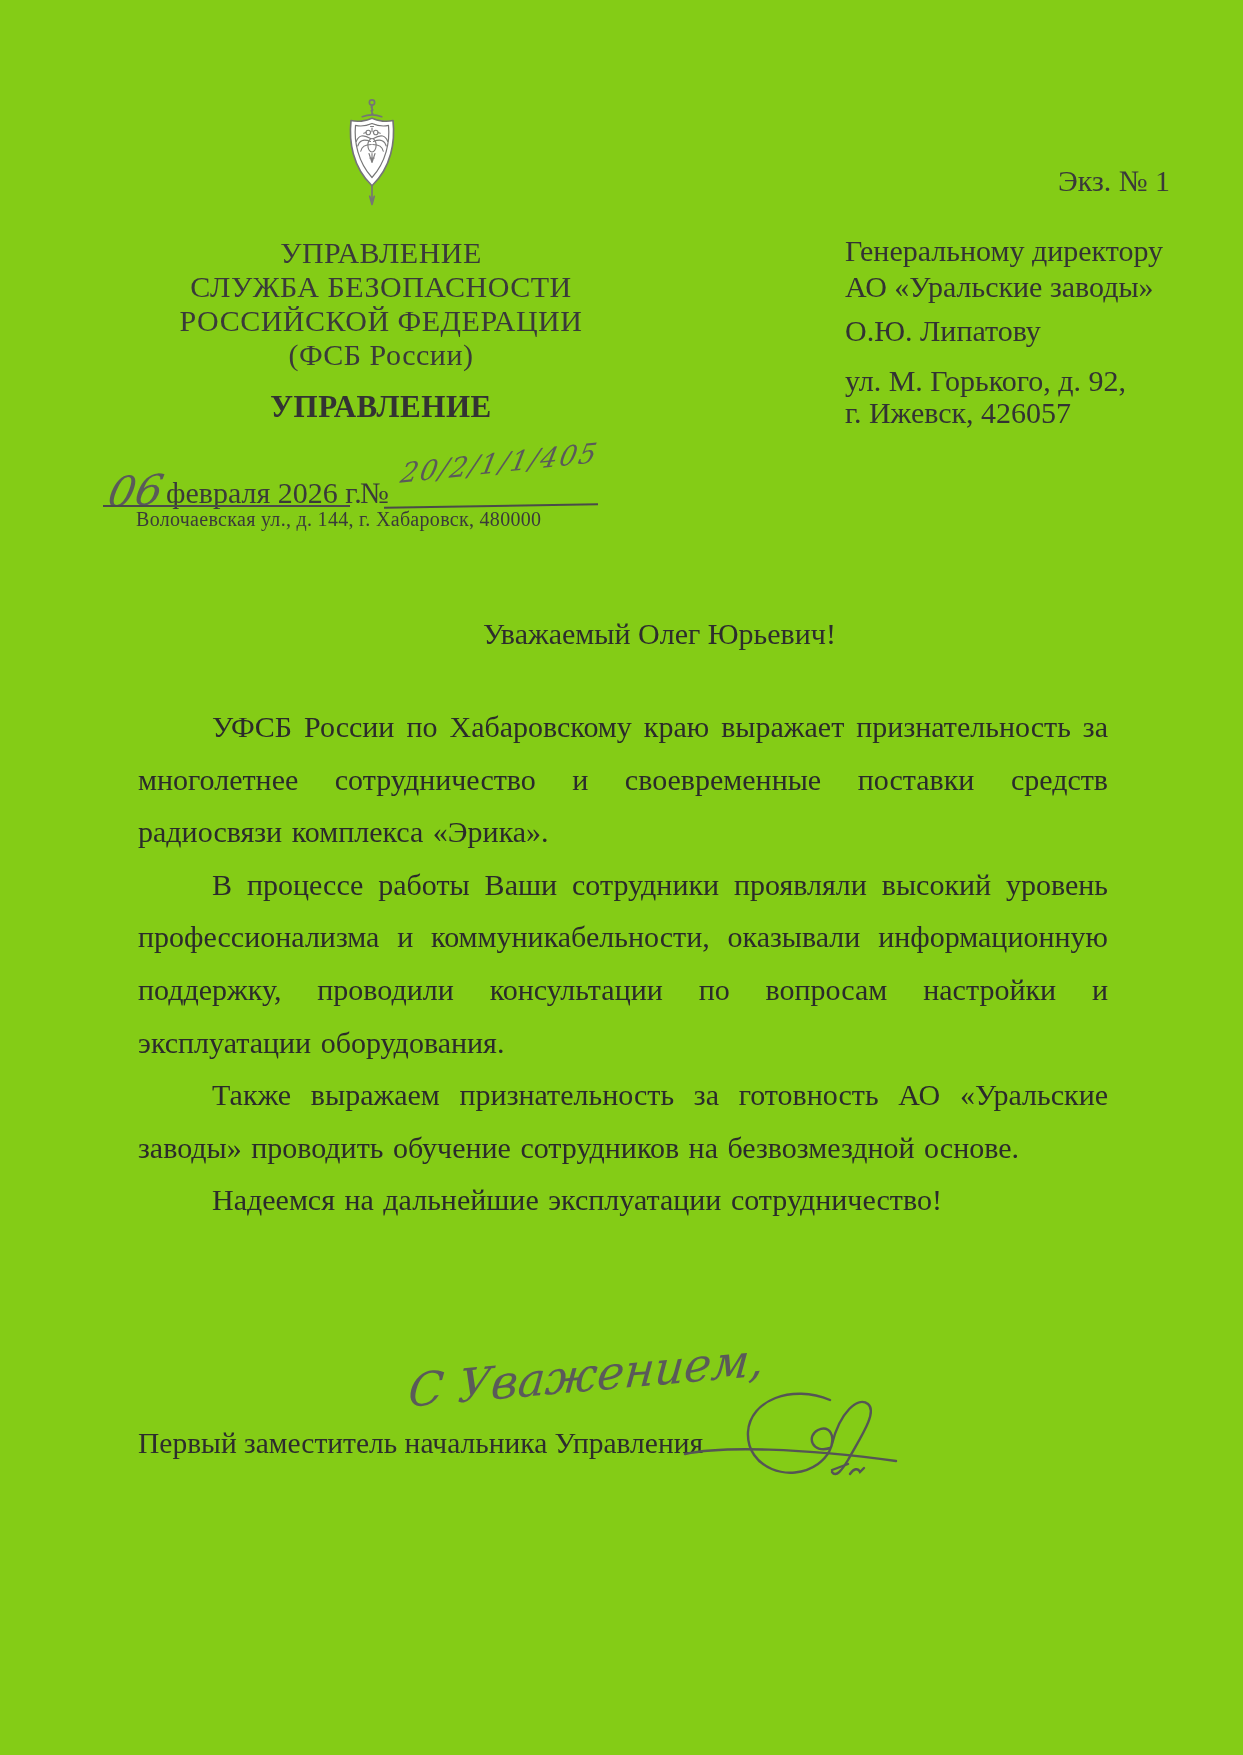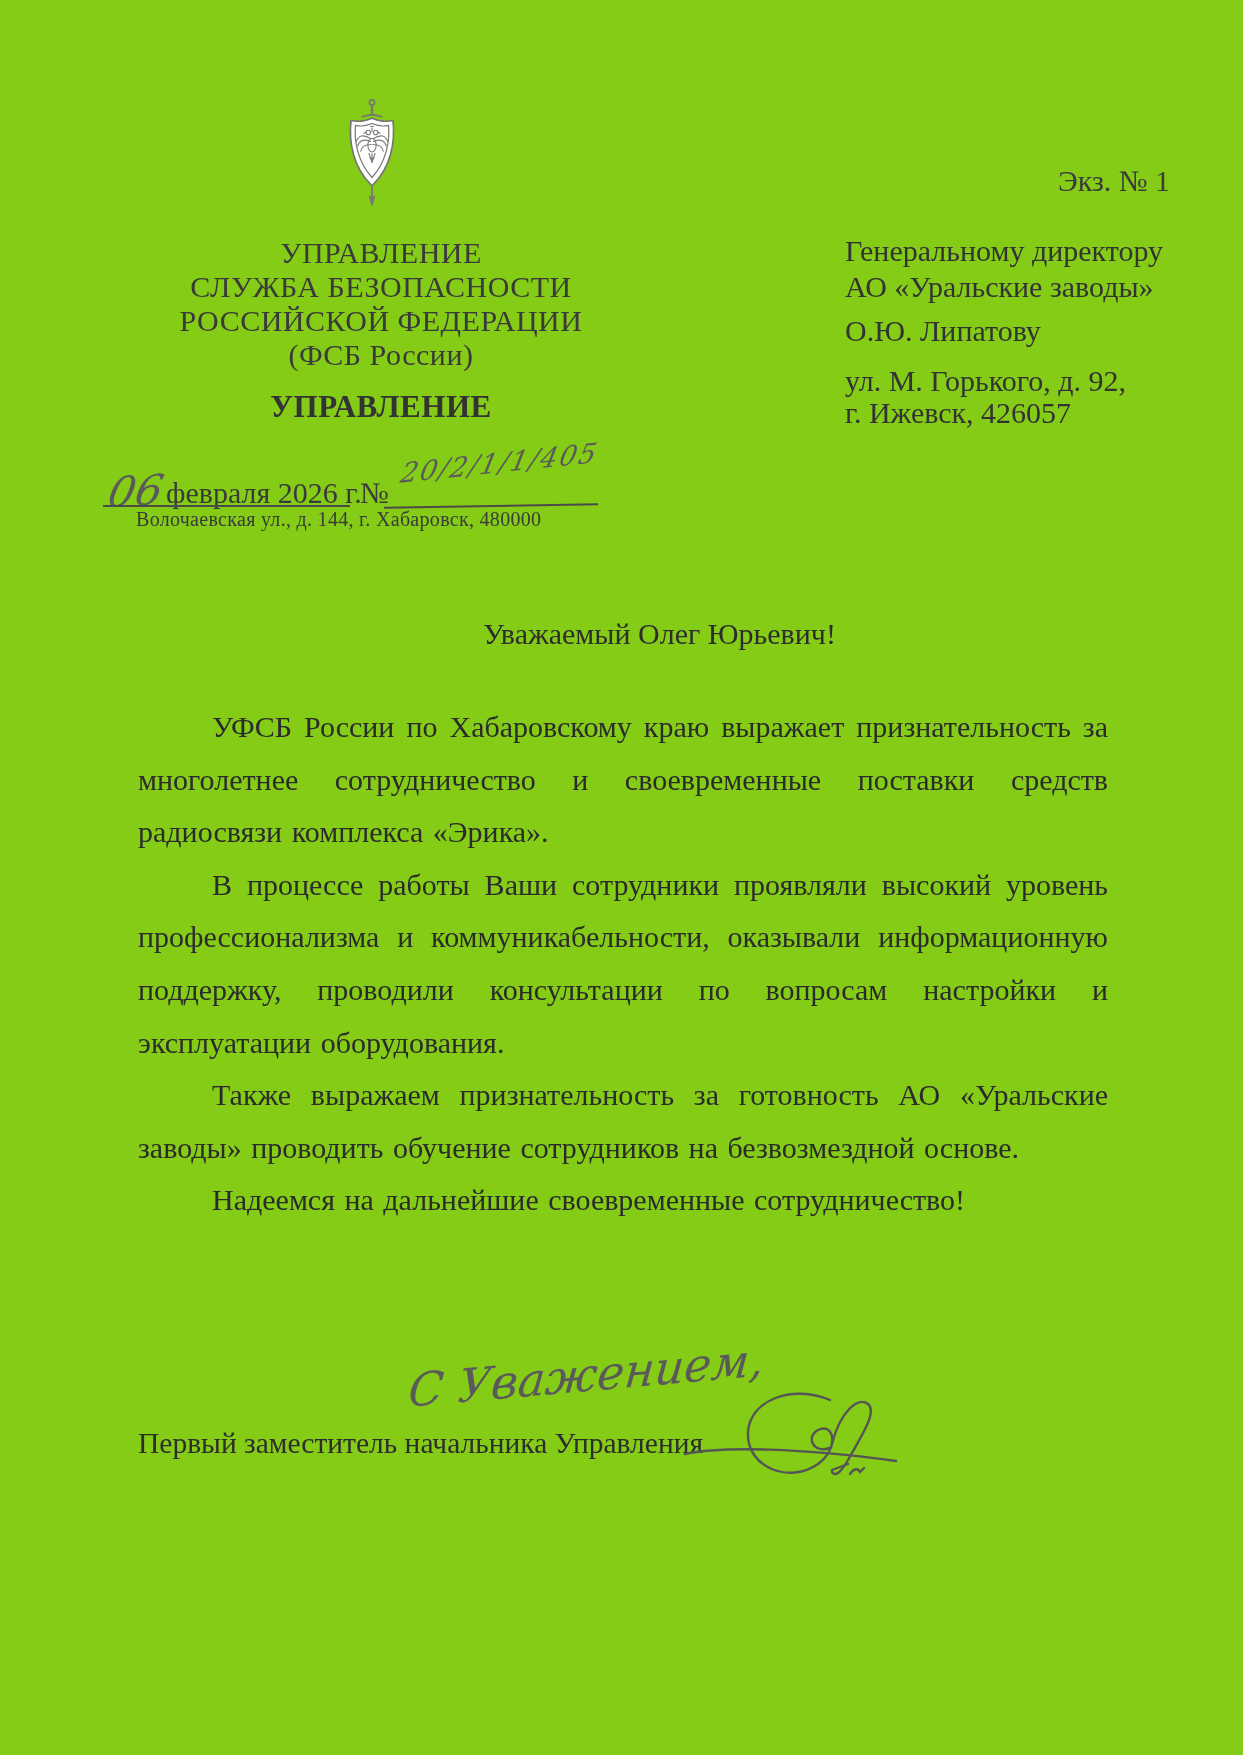--- a/index.html
+++ b/index.html
@@ -137,21 +137,21 @@
     <div class="r4">ул. М. Горького, д. 92,</div>
     <div class="r5">г. Ижевск, 426057</div>
   </div>
 
   <div class="salutation">Уважаемый Олег Юрьевич!</div>
 
   <div class="body-text">
     <p>УФСБ России по Хабаровскому краю выражает признательность за многолетнее сотрудничество и своевременные поставки средств радиосвязи комплекса «Эрика».</p>
     <p>В процессе работы Ваши сотрудники проявляли высокий уровень профессионализма и коммуникабельности, оказывали информационную поддержку, проводили консультации по вопросам настройки и эксплуатации оборудования.</p>
     <p>Также выражаем признательность за готовность АО «Уральские заводы» проводить обучение сотрудников на безвозмездной основе.</p>
-    <p>Надеемся на дальнейшие своевременные сотрудничество!</p>
+    <p>Надеемся на дальнейшие эксплуатации сотрудничество!</p>
   </div>
 
   <div class="closing-hw">С  Уважением,</div>
   <div class="signoff">Первый заместитель начальника Управления</div>
 
   <svg class="signature" viewBox="0 0 220 120" fill="none" stroke="#555555" stroke-width="2.4" stroke-linecap="round">
     <path d="M3 72 C 40 64, 120 66, 214 79"></path>
     <path d="M148 18 C 110 2, 68 18, 66 50 C 64 86, 108 102, 136 82 C 158 66, 152 40, 136 48 C 124 54, 130 72, 148 66"></path>
     <path d="M150 62 C 158 30, 176 14, 186 22 C 196 30, 178 56, 166 78 C 160 88, 154 96, 150 90"></path>
     <path d="M150 88 L 166 82 M168 92 C 172 86, 176 86, 178 90 L 182 86"></path>

